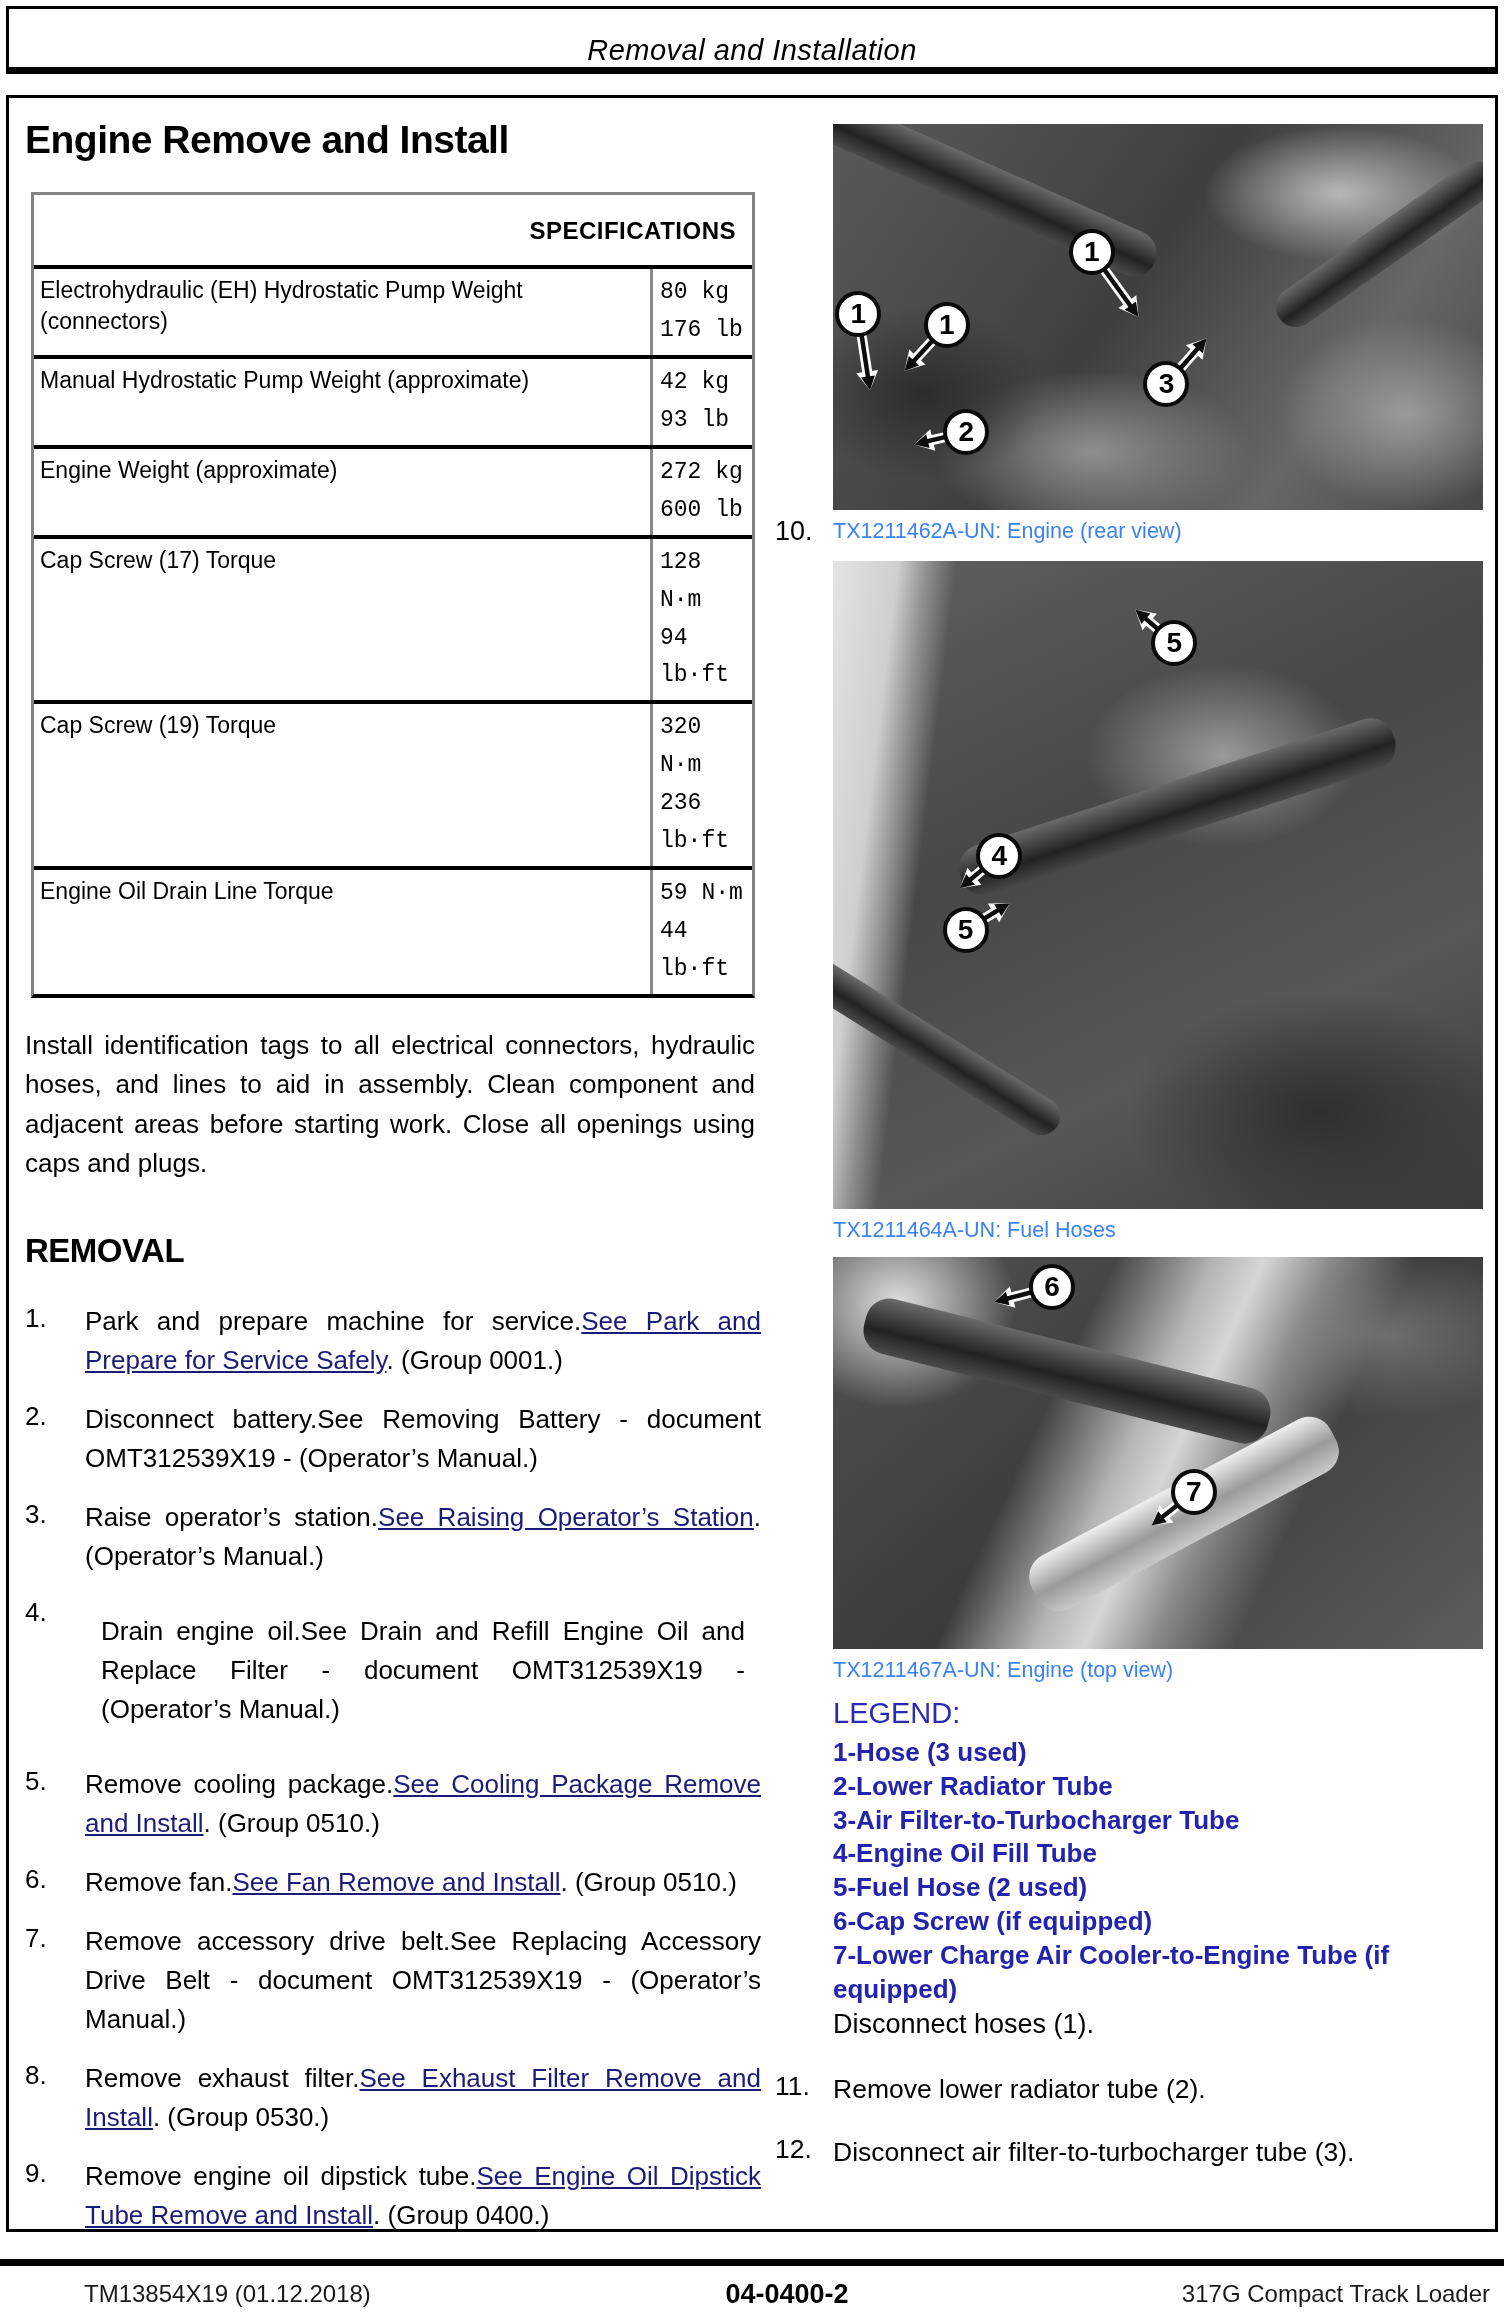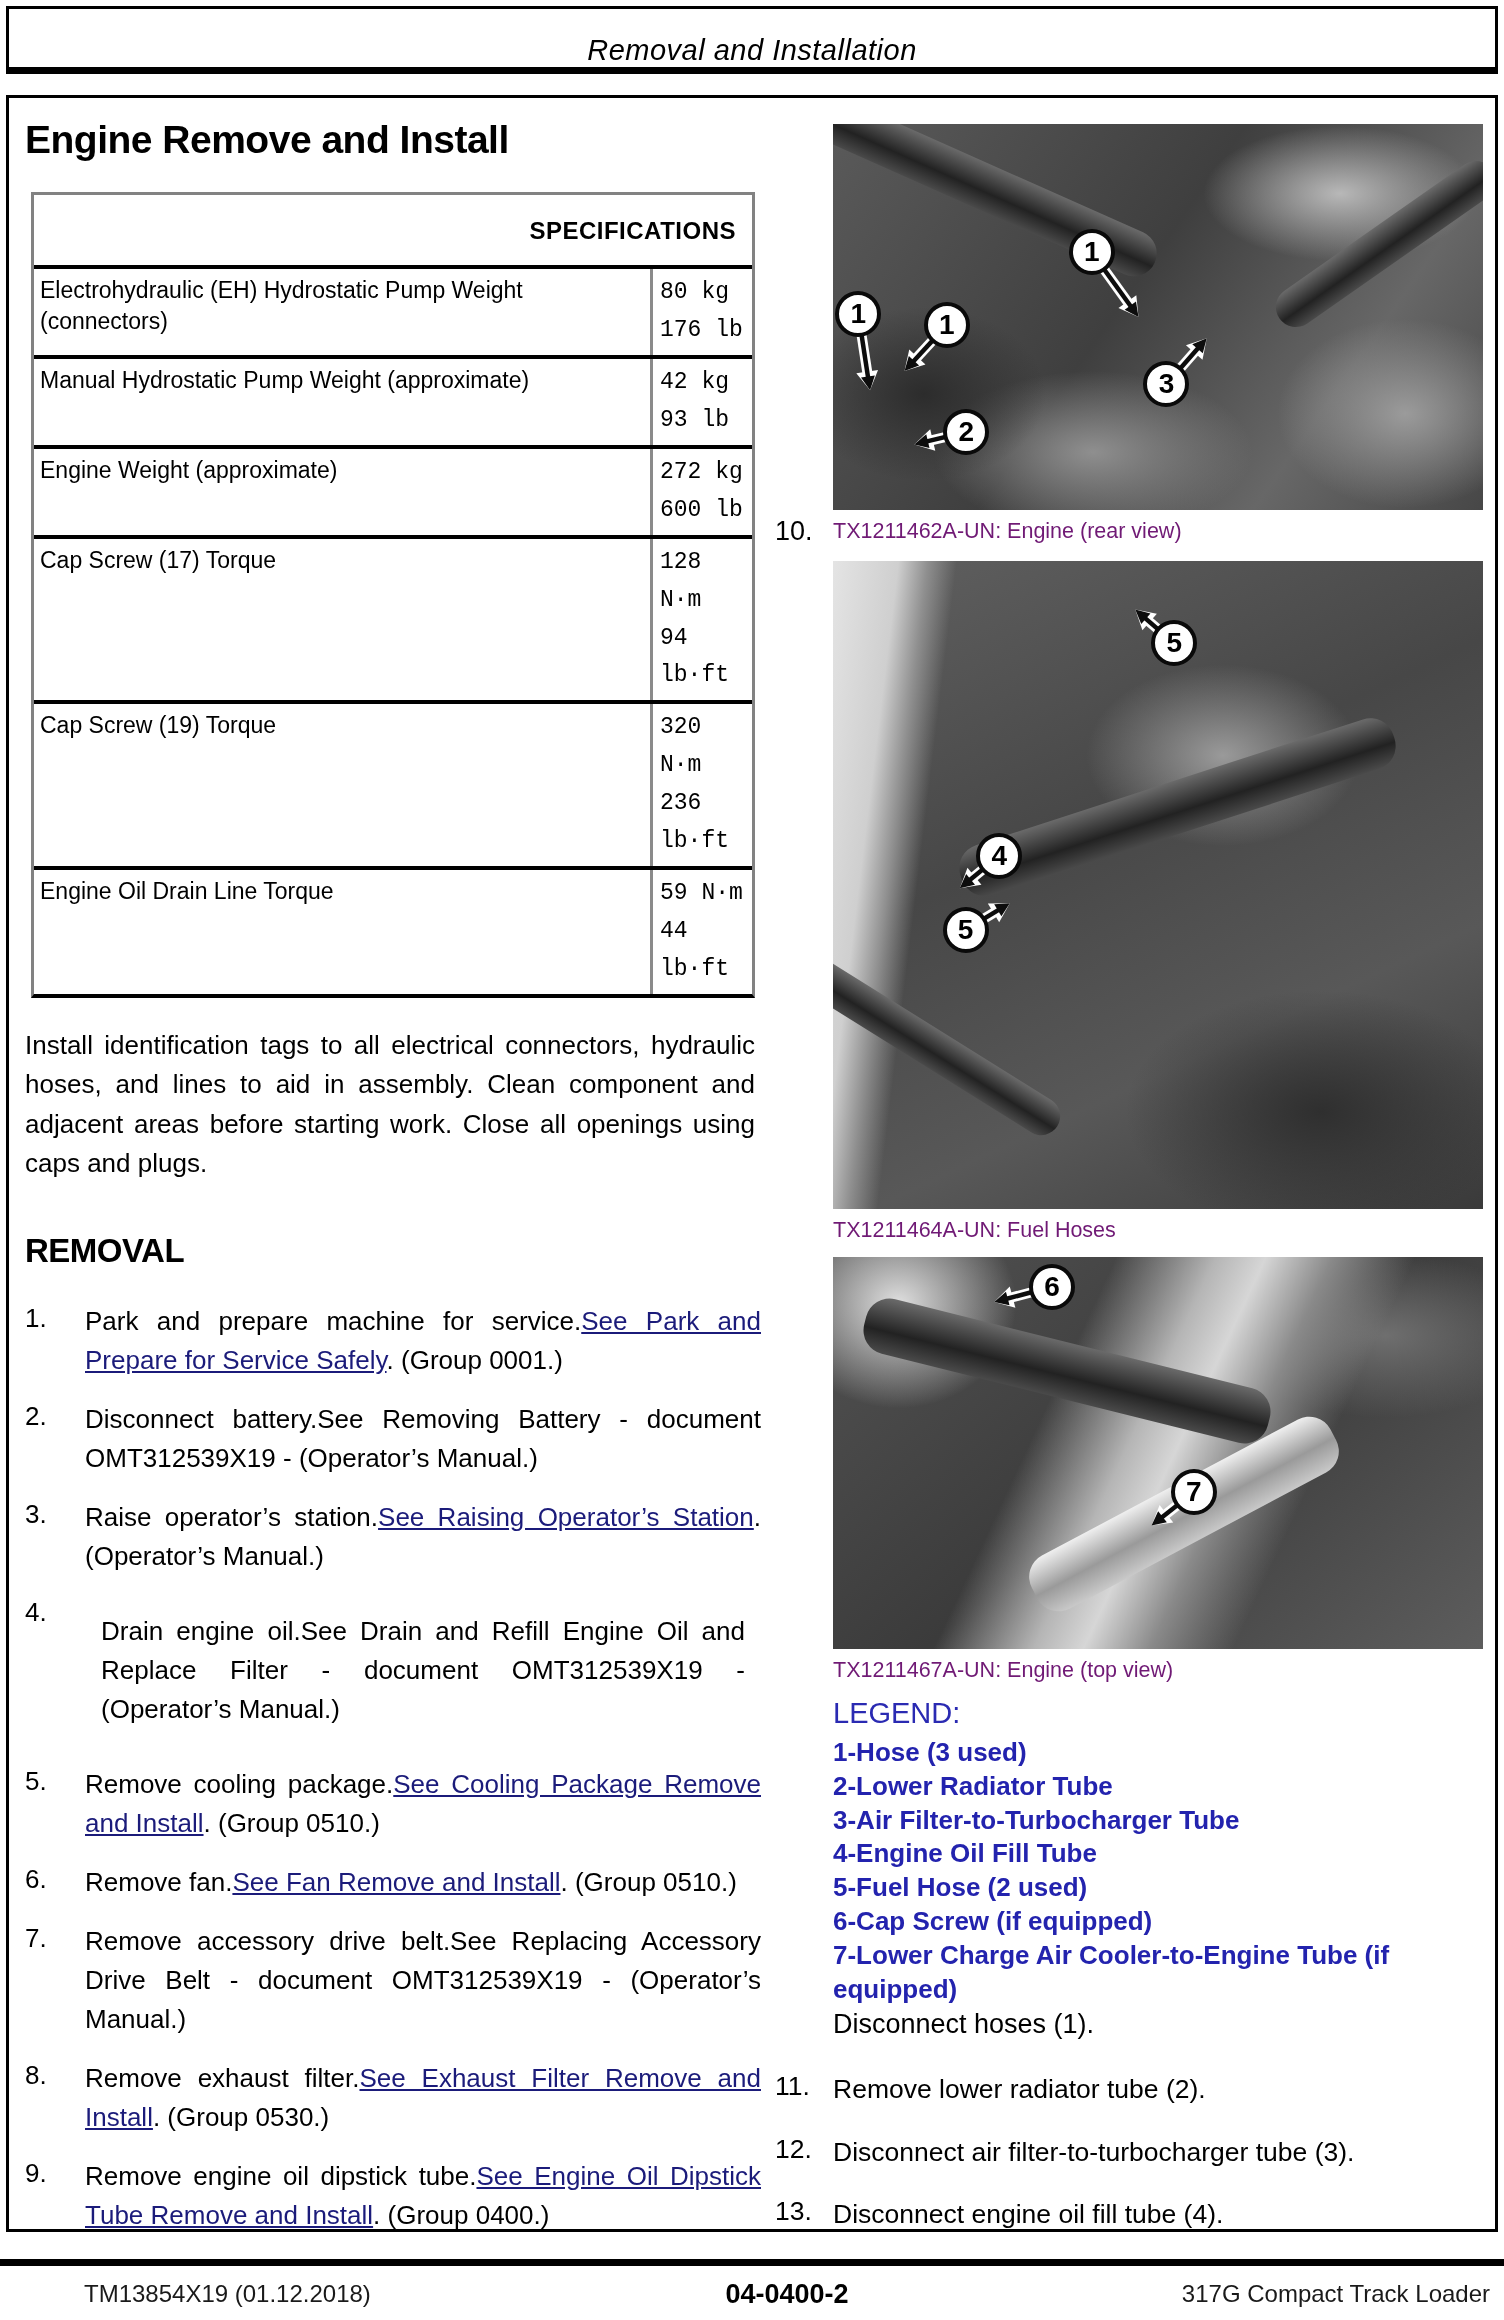--- a/index.html
+++ b/index.html
@@ -69,21 +69,21 @@
   .h2b{width:52%;height:60px;left:28%;top:58%;transform:rotate(-28deg);background:linear-gradient(180deg,#efefef,#9a9a9a 55%,#c9c9c9);}
 
   .callout{position:absolute;width:46px;height:46px;border-radius:50%;background:#fff;border:4px solid #0a0a0a;
            box-sizing:border-box;display:flex;align-items:center;justify-content:center;
            font-size:28px;font-weight:bold;color:#000;transform:translate(-50%,-50%);}
   .figsvg{position:absolute;inset:0;width:100%;height:100%;}
 
   .caprow{display:flex;align-items:flex-start;margin:2px 0 14px 0;}
   .caprow .rnum{width:62px;flex:0 0 62px;font-size:27px;padding-left:4px;box-sizing:border-box;}
   .caprow.indent{padding-left:62px;}
-  .cap{font-size:21.5px;color:#701a75;padding-top:3px;}
+  .cap{font-size:21.5px;color:#3b82f6;padding-top:3px;}
 
   .legend{margin:6px 0 0 62px;}
   .legend-title{color:#2a2ab2;font-size:29px;margin-bottom:6px;}
   .legend-item{color:#2323ae;font-weight:bold;font-size:26px;line-height:1.3;}
   .legend-note{color:#000;font-size:27px;margin-top:3px;}
 
   .rsteps{margin-top:30px;}
   .rsteps .step-row{margin:0 0 24px 0;}
   .rsteps .snum{width:62px;flex:0 0 62px;padding-left:4px;box-sizing:border-box;font-size:26.5px;}
   .rsteps .sbody{font-size:26.5px;line-height:1.45;}
@@ -305,24 +305,20 @@
 
         <div class="rsteps">
             <div class="step-row">
               <span class="snum">11.</span>
               <p class="sbody" style="margin: 0px;"><span>Remove lower radiator tube (2).</span></p>
             </div>
             <div class="step-row">
               <span class="snum">12.</span>
               <p class="sbody" style="margin: 0px;"><span>Disconnect air filter-to-turbocharger tube (3).</span></p>
             </div>
-            <div class="step-row">
-              <span class="snum">13.</span>
-              <p class="sbody" style="margin: 0px;"><span>Disconnect engine oil fill tube (4).</span></p>
-            </div>
           </div>
       </div>
 
     </div>
   </div>
 
   <div class="footrule"></div>
   <div class="footer">
     <span class="fl">TM13854X19 (01.12.2018)</span>
     <span class="fc">04-0400-2</span>

